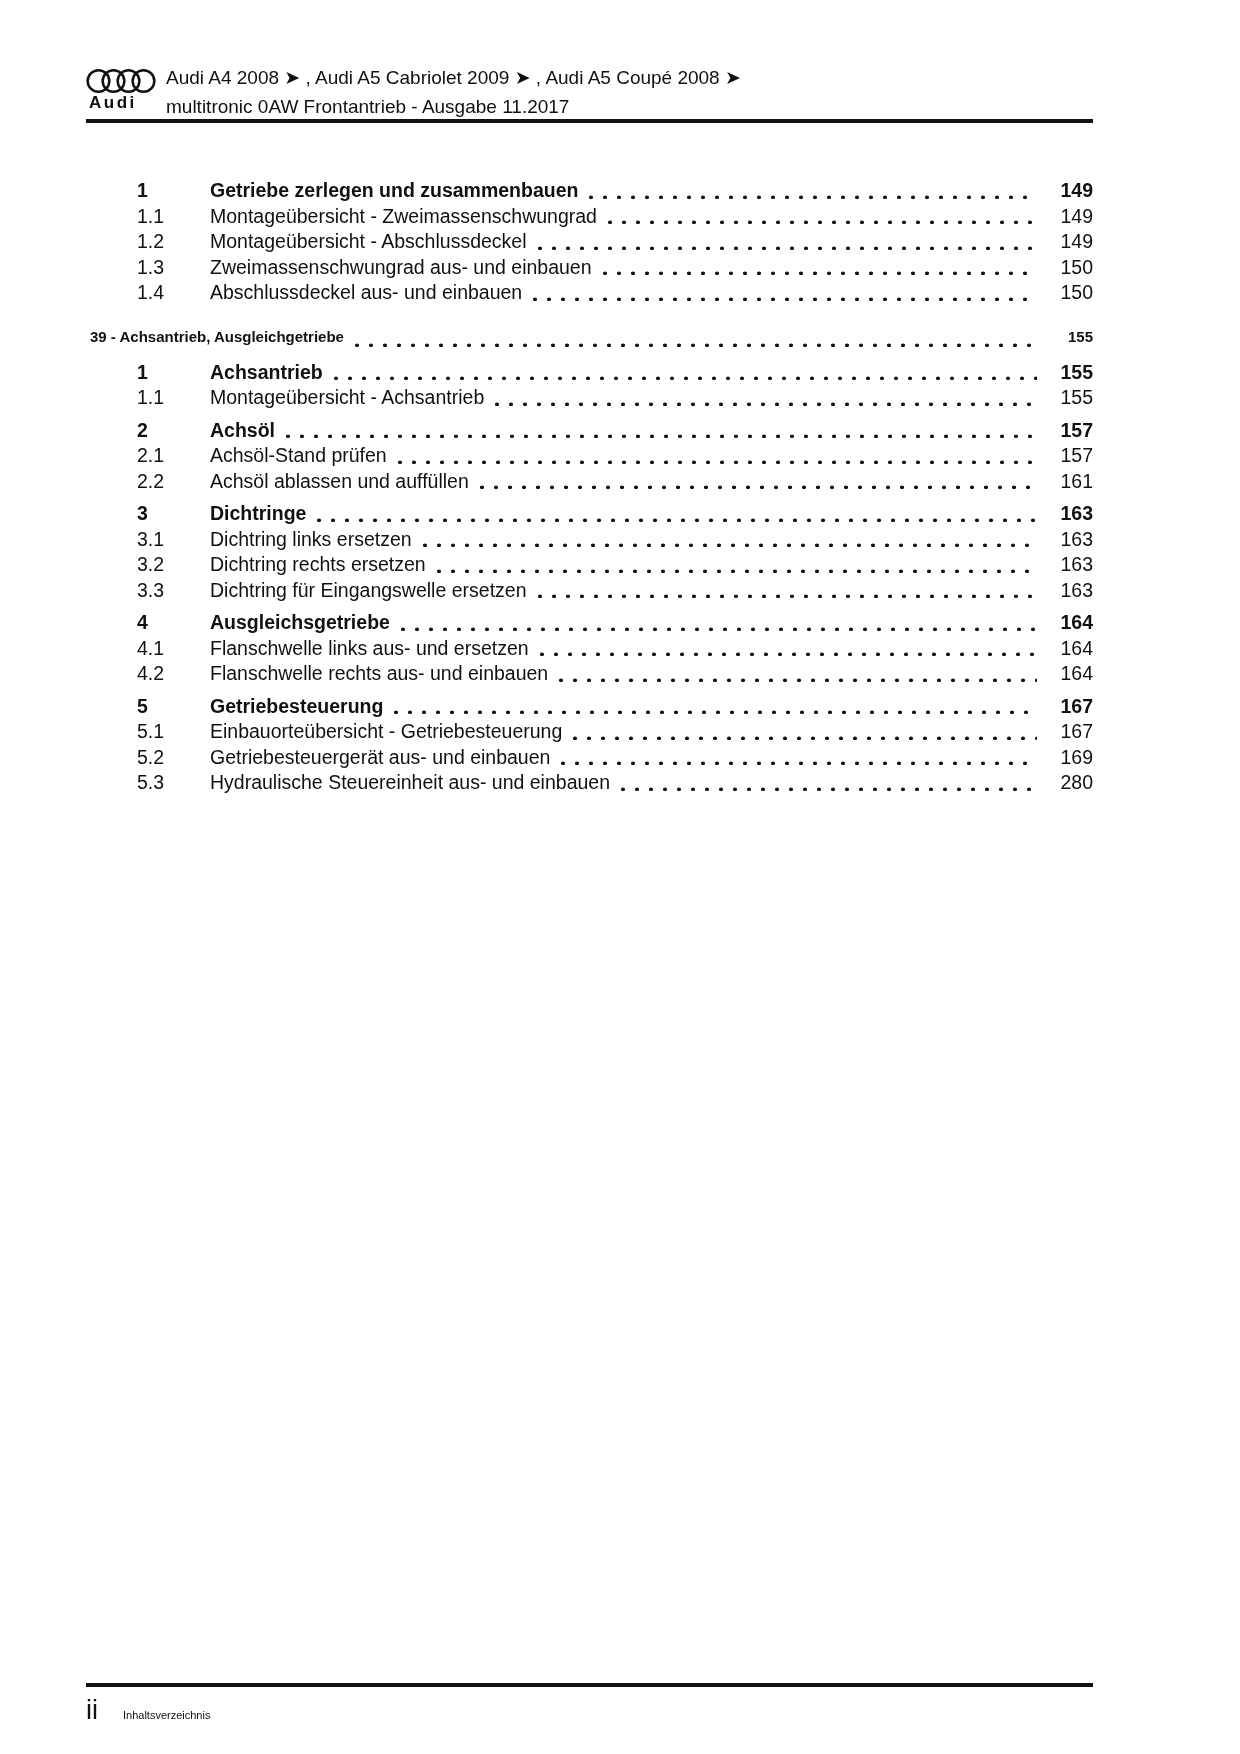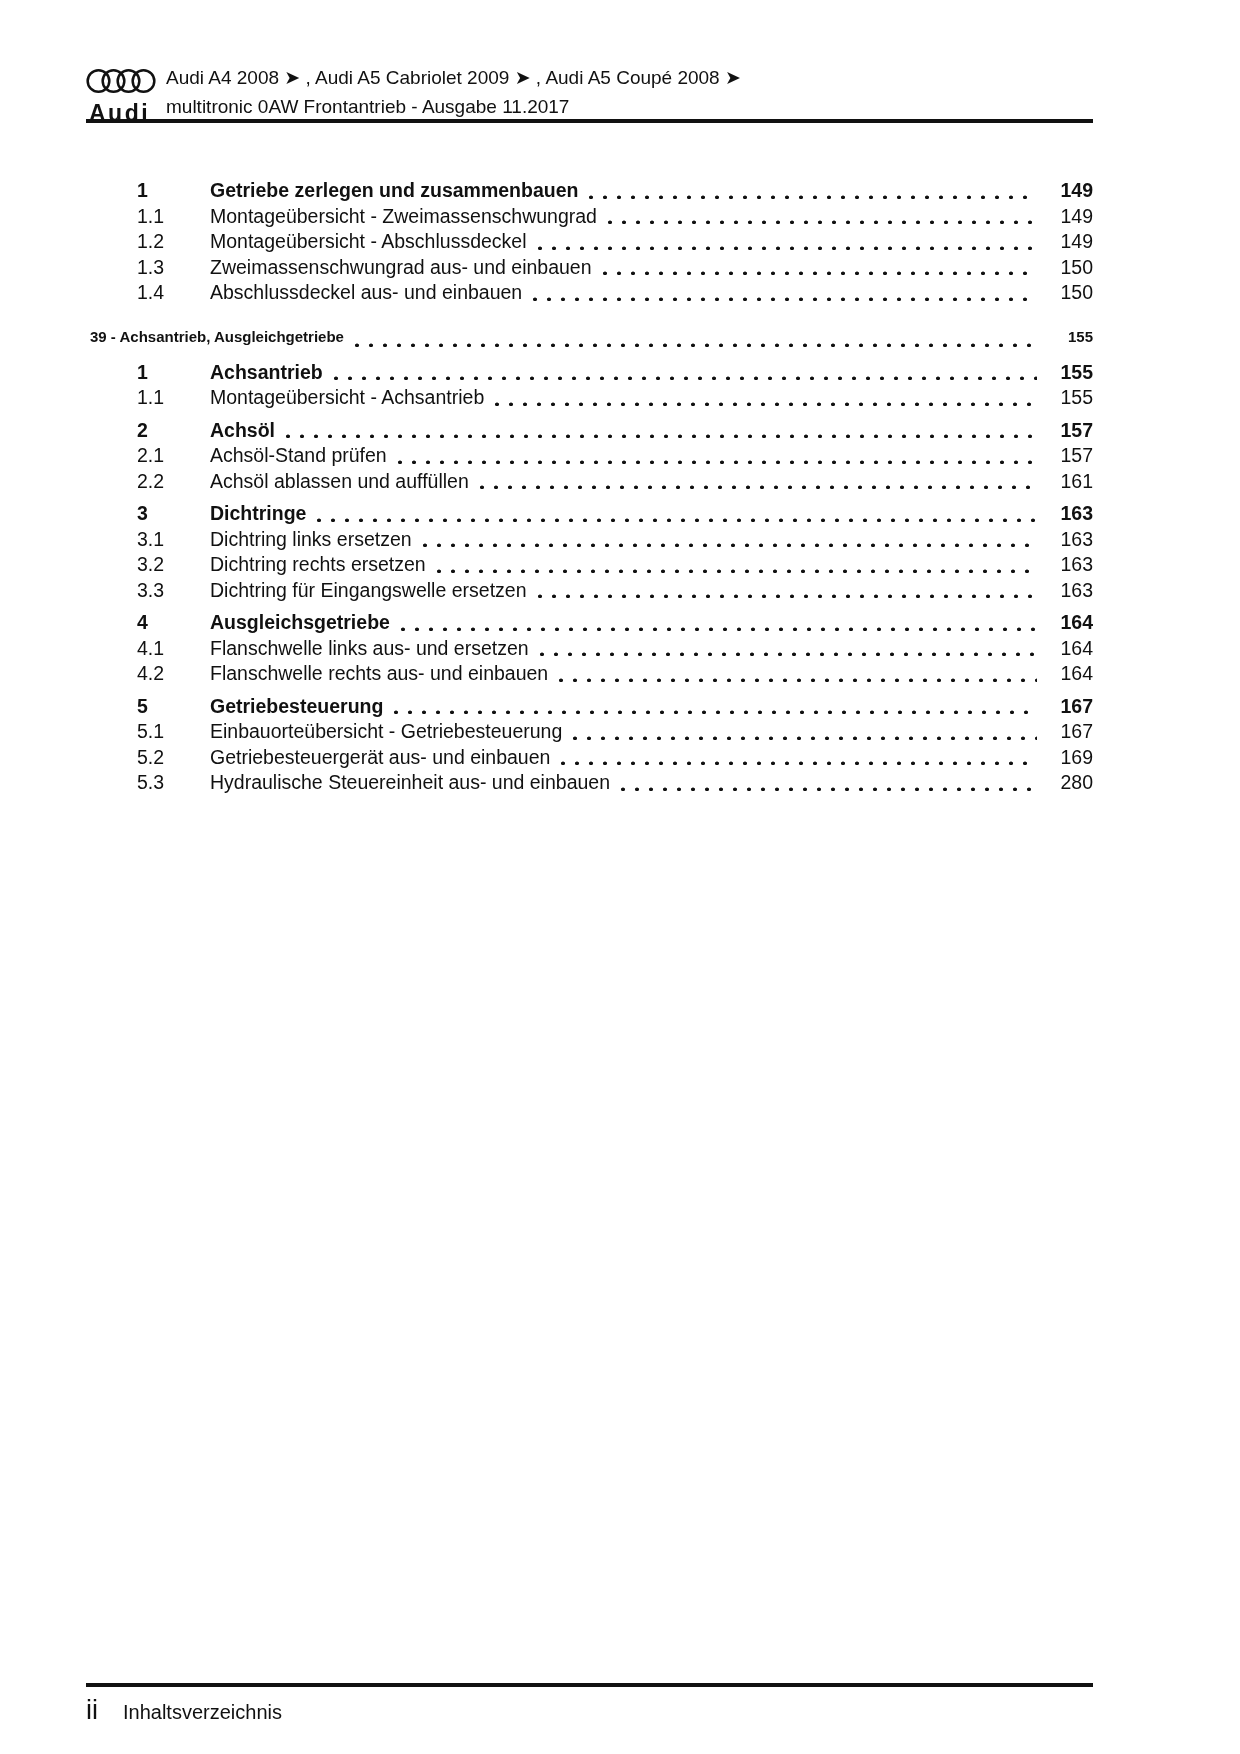--- a/index.html
+++ b/index.html
@@ -10,22 +10,22 @@
     background:#ffffff;
     color:#111;
     font-family:"Liberation Sans","DejaVu Sans",sans-serif;
     overflow:hidden;
   }
   
   .header{position:absolute;top:0;left:0;right:0;height:123px;}
   .logo{position:absolute;left:86px;top:68px;width:78px;}
   .logo svg{display:block;}
   .logo-word{
-    font-weight:bold;font-size:23px;letter-spacing:2.5px;
-    margin-top:12px;margin-left:3px;line-height:15px;
+    font-weight:bold;font-size:17px;letter-spacing:2.5px;
+    margin-top:1px;margin-left:3px;line-height:15px;
   }
   .header-lines{
     position:absolute;left:166px;top:63px;
     font-size:19px;line-height:29px;white-space:nowrap;
   }
   .rule{
     position:absolute;left:86px;width:1007px;height:4px;background:#111;
   }
   .header .rule{top:119px;}
   
@@ -48,21 +48,21 @@
   .row.chapter{
     font-weight:bold;font-size:15px;line-height:33px;margin-top:14px;
   }
   .row.chapter .title{padding-left:4px;}
   .row.chapter .leader{margin-bottom:5px;}
   
   .footer{position:absolute;left:86px;top:1645px;width:1007px;margin-top:38px;}
   .footer .rule{position:static;margin:0;}
   .footer-text{display:flex;align-items:baseline;gap:25px;margin-top:6px;}
   .footer-pagenum{font-size:27px;line-height:34px;}
-  .footer-label{font-size:20px;}
+  .footer-label{font-size:11px;}
 </style>
 </head>
 <body>
 
 <div class="page">
 
   <div class="header">
     <div class="logo">
       <span>
         <svg width="70" height="26" viewBox="0 0 84 31">

